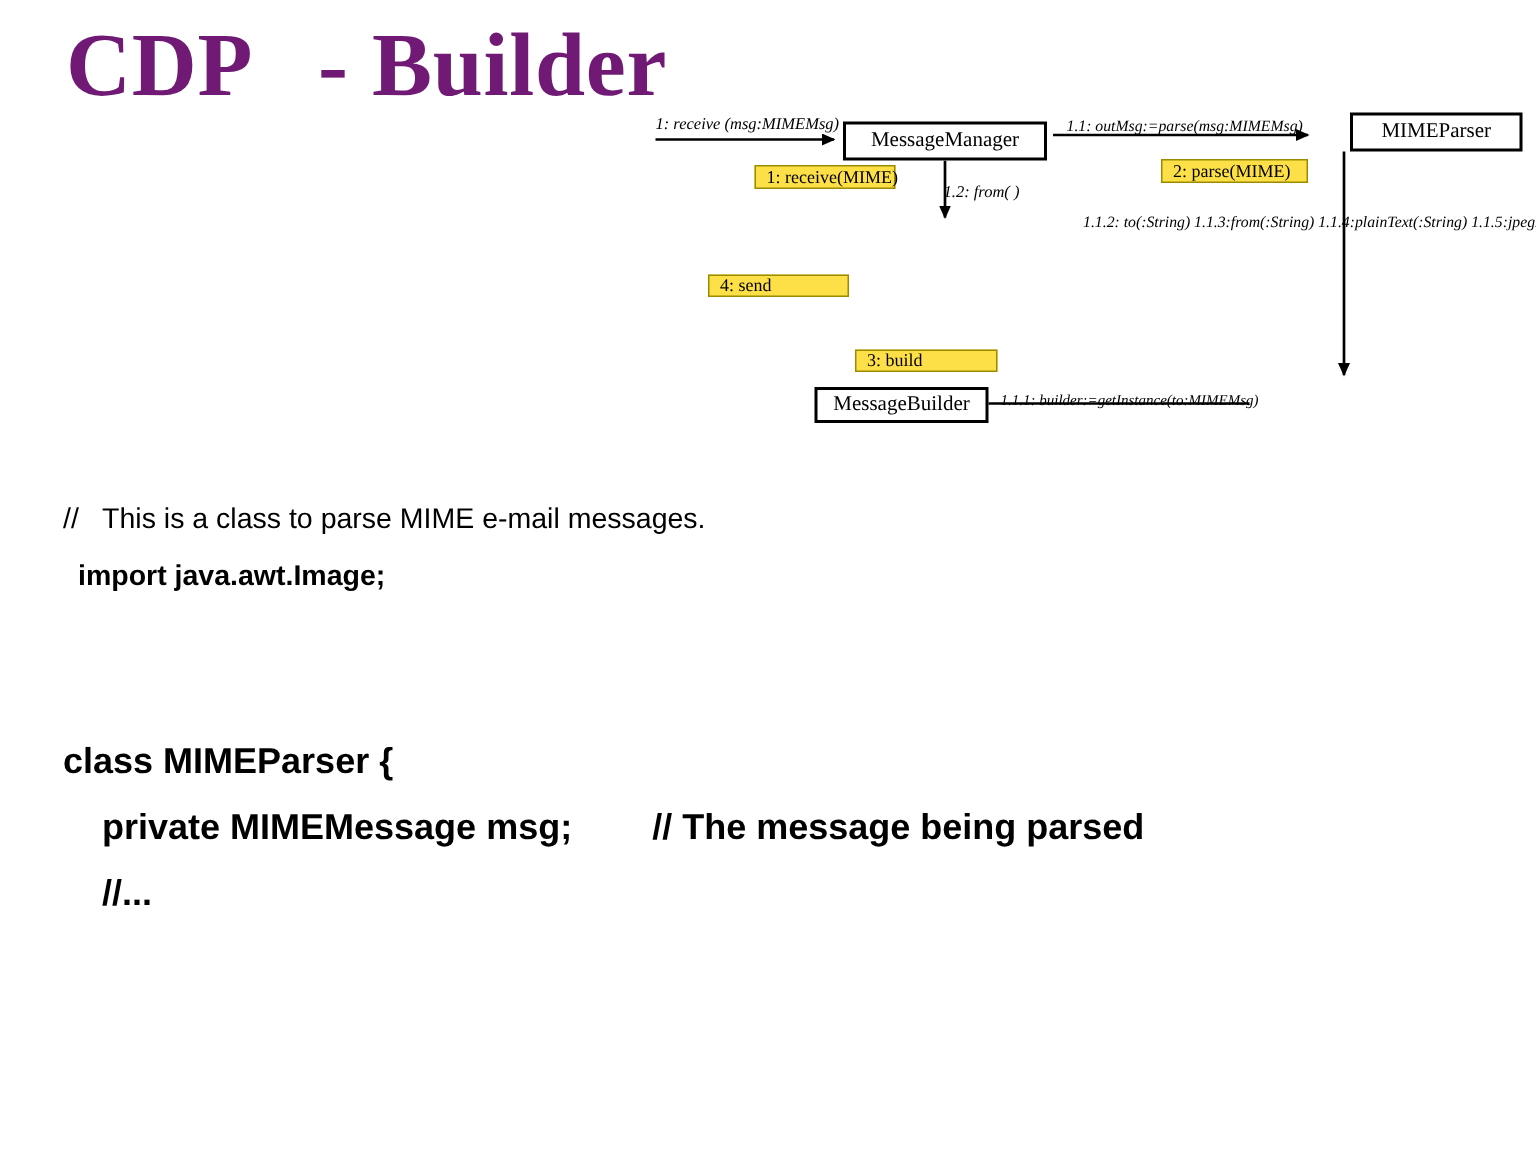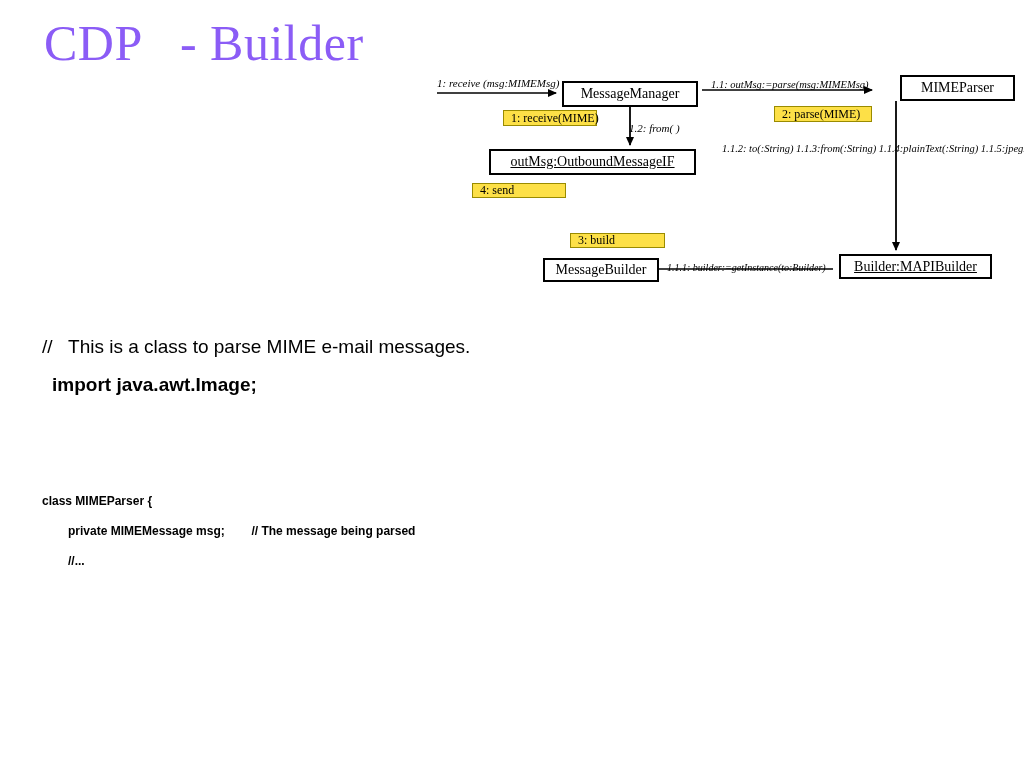--- a/index.html
+++ b/index.html
@@ -15,26 +15,26 @@
     font-family: "Liberation Sans", sans-serif;
     color: #000000;
   }
 
   
   #slide-title {
     position: absolute;
     left: 44px;
     top: 14px;
     font-family: "Liberation Serif", serif;
-    font-weight: normal;
-    font-size: 50px;
+    font-weight: bold;
+    font-size: 60px;
     line-height: 58px;
     letter-spacing: 0.5px;
     white-space: pre;
-    color: #8b5cf6;
+    color: #701a75;
   }
 
   
   #diagram {
     position: absolute;
     left: 0;
     top: 0;
     width: 916px;
     height: 330px;
   }
@@ -115,21 +115,21 @@
 
   
   #code-block {
     position: absolute;
     left: 42px;
     top: 336px;
     width: 900px;
   }
   .code-line {
     font-family: "Liberation Sans", sans-serif;
-    font-size: 12px;
+    font-size: 24px;
     color: #000000;
     white-space: pre;
   }
   .code-line.b { font-weight: bold; }
   #line-import   { margin-left: 10px; font-size: 19px; margin-bottom: 16px; }
   #line-comment  { font-weight: normal; font-size: 19px; margin-bottom: 16px; }
   #spacer-block  { height: 82px; }
   #line-class    { margin-bottom: 16px; }
   #line-field-msg     { margin-left: 26px; margin-bottom: 16px; }
   #line-field-builder { margin-left: 26px; margin-bottom: 16px; }
@@ -167,36 +167,30 @@
   </svg>
 
   <div class="node" id="node-message-manager">
     <span class="nm">MessageManager</span>
   </div>
 
   <div class="node" id="node-mime-parser">
     <span class="nm">MIMEParser</span>
   </div>
 
-  <div class="node instance" id="node-outmsg">
-    <span class="nm">outMsg:OutboundMessageIF</span>
-  </div>
 
   <div class="node" id="node-message-builder">
     <span class="nm">MessageBuilder</span>
   </div>
 
-  <div class="node instance" id="node-builder-mapi">
-    <span class="nm">Builder:MAPIBuilder</span>
-  </div>
 
   <div class="msg" id="msg-receive">1: receive (msg:MIMEMsg)</div>
   <div class="msg" id="msg-parse">1.1: outMsg:=parse(msg:MIMEMsg)</div>
   <div class="msg" id="msg-send">1.2:  from( )</div>
-  <div class="msg" id="msg-get-instance">1.1.1: builder:=getInstance(to:Builder)</div>
+  <div class="msg" id="msg-get-instance">1.1.1: builder:=getInstance(to:MIMEMsg)</div>
 
   <pre id="nested-call-list" style="margin:0;font-family:'Liberation Serif',serif;">1.1.2: to(:String)
 1.1.3:from(:String)
 1.1.4:plainText(:String)
 1.1.5:jpegImage(:Image)
 1.1.6:outMsg :=getOutboundMsg( )</pre>
 
   <div class="step" id="step-receive-mime">1:  receive(MIME)</div>
   <div class="step" id="step-parse-mime">2:  parse(MIME)</div>
   <div class="step" id="step-send">4: send</div>

